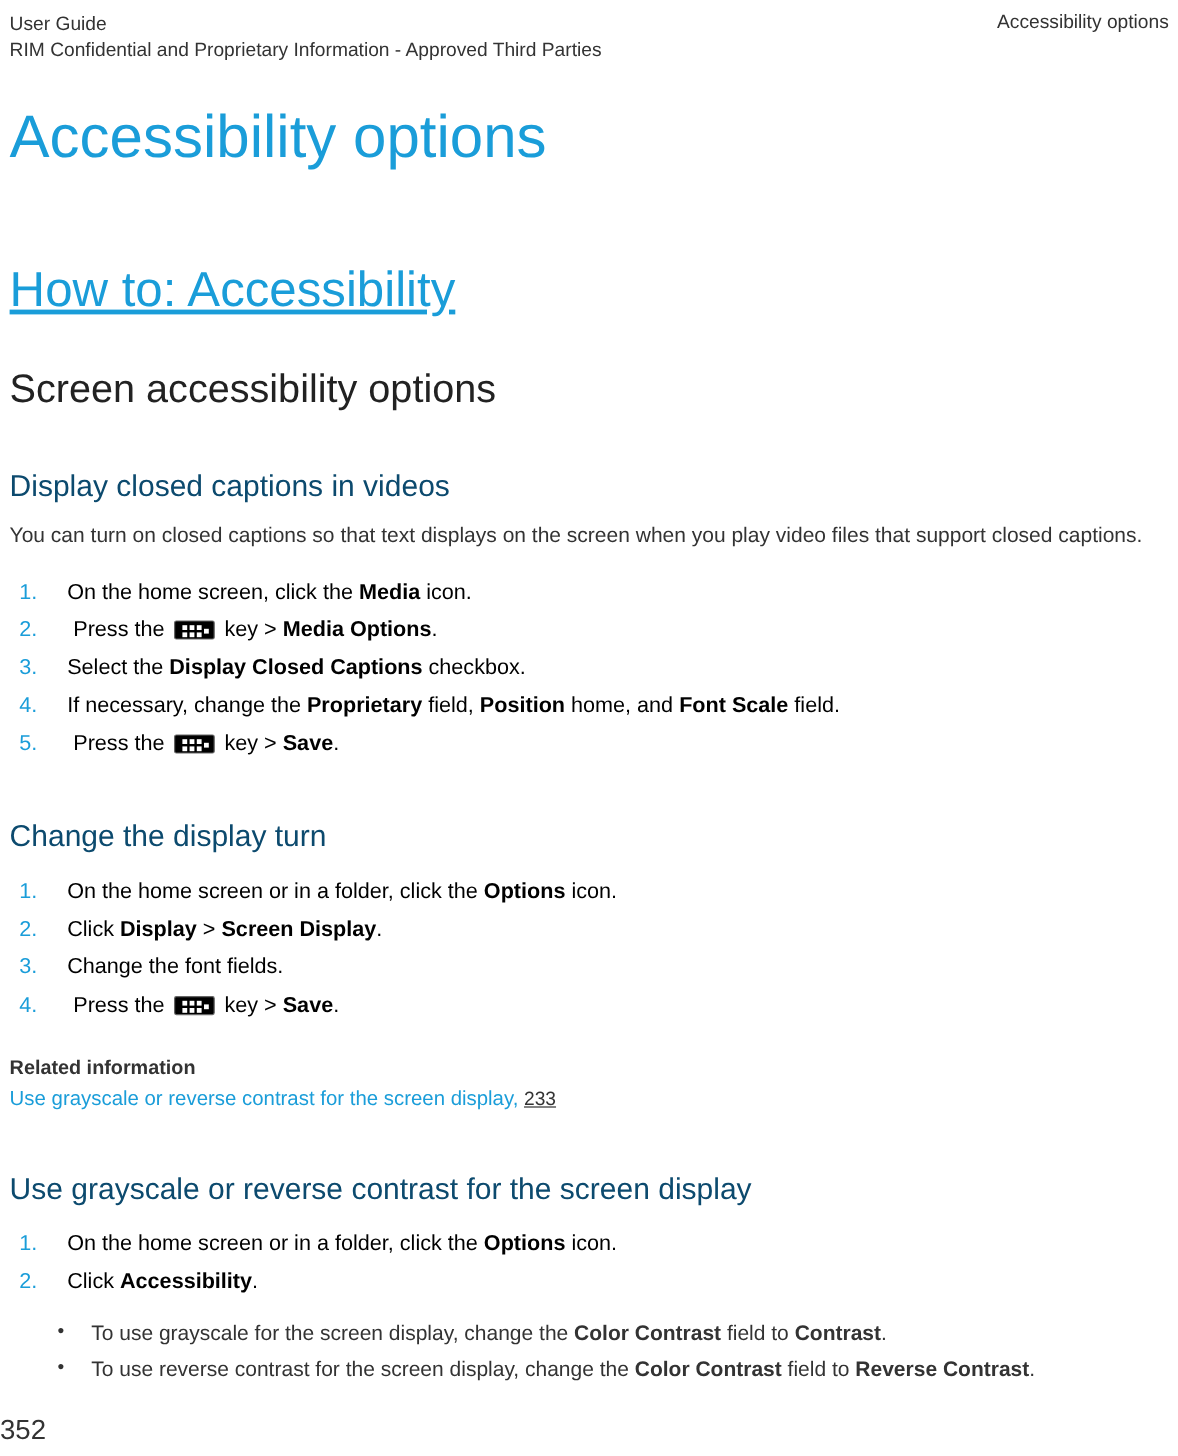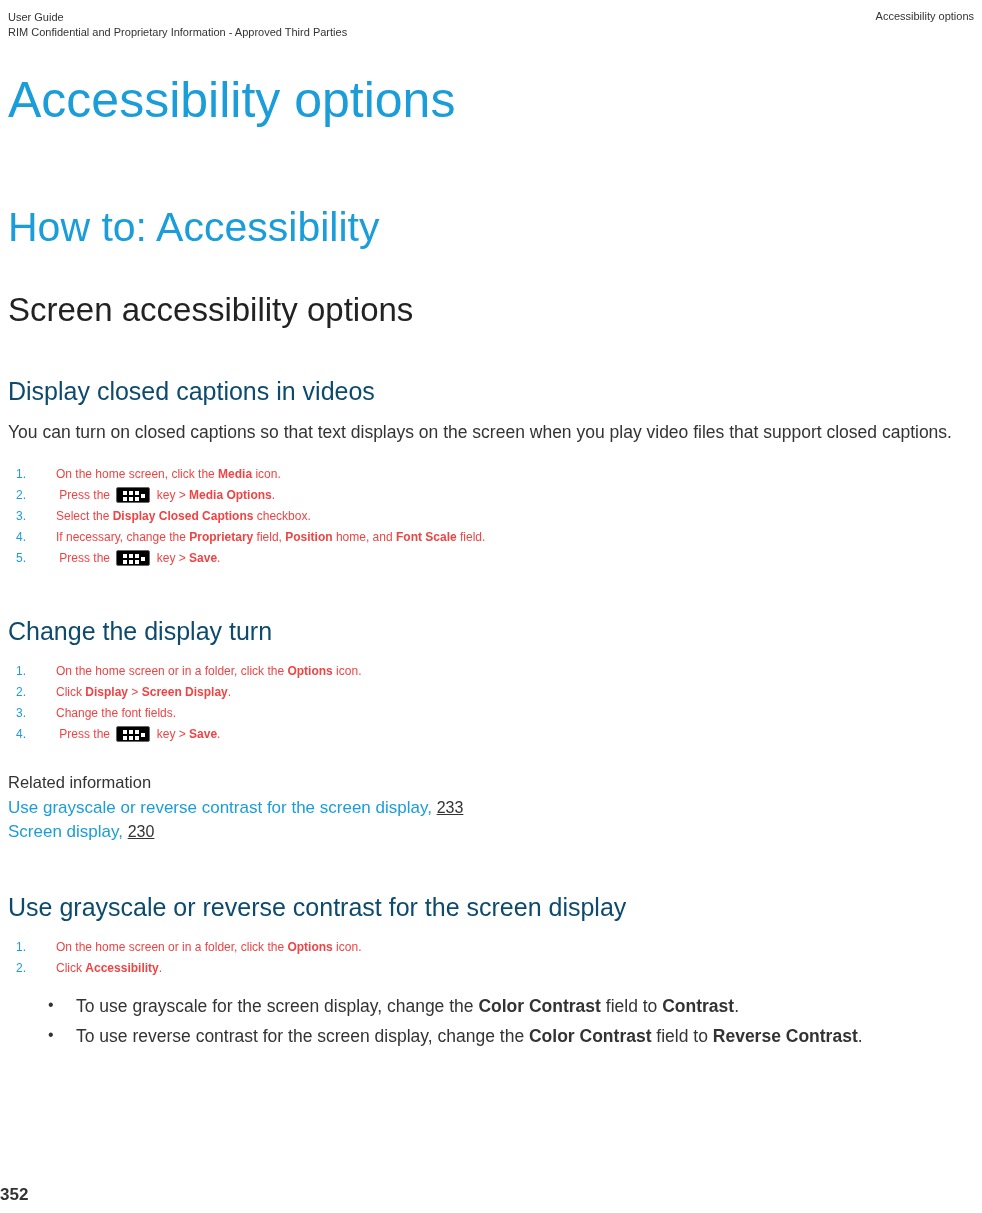--- a/index.html
+++ b/index.html
@@ -9,38 +9,39 @@
       font-family: "Segoe UI", Arial, sans-serif;
       color: #333;
       background: #fff;
       position: relative;
       padding: 10px 8px 8px 8px;
     }
     .header-bar {
       display: flex;
       justify-content: space-between;
       align-items: flex-start;
-      font-size: 11px;
+      font-size: 16px;
       color: #333;
       margin-bottom: 25px;
     }
     .header-left { line-height: 1.4; }
     .header-right { text-align: right; }
     .h1 {
       color: #1a9dd9;
       font-size: 50px;
       font-weight: 400;
       margin-bottom: 75px;
       margin-top: 30px;
     }
     .h2 {
       color: #1a9dd9;
       font-size: 41px;
       font-weight: 400;
       margin-bottom: 40px;
+      text-decoration: underline;
     }
     .h3 {
       color: #222;
       font-size: 33px;
       font-weight: 400;
       margin-bottom: 28px;
     }
     .h4 {
       color: #0c4a6e;
       font-size: 25px;
@@ -57,22 +58,22 @@
     ol {
       list-style: none;
       counter-reset: item;
       margin-left: 0;
       margin-bottom: 28px;
     }
     ol > li {
       counter-increment: item;
       position: relative;
       padding-left: 48px;
-      font-size: 12px;
-      color: #ef4444;
+      font-size: 18px;
+      color: #000000;
       line-height: 1.75;
     }
     ol > li::before {
       content: counter(item) ".";
       position: absolute;
       left: 8px;
       color: #1a9dd9;
     }
     ul.sub {
       list-style: none;
@@ -109,39 +110,38 @@
       content: "";
       position: absolute;
       left: 6px; top: 3px;
       width: 4px; height: 4px;
       background: #fff;
       box-shadow: 6px 0 0 #fff, 12px 0 0 #fff,
                   0 6px 0 #fff, 6px 6px 0 #fff, 12px 6px 0 #fff,
                   18px 3px 0 #fff;
     }
     .related-heading {
-      font-weight: 400;
+      font-weight: 700;
       font-size: 16.5px;
       color: #333;
       margin-bottom: 4px;
     }
     .related-link {
       color: #1a9dd9;
       font-size: 17px;
       line-height: 1.45;
     }
     .related-num { color: #333; text-decoration: underline; }
     .related-block { margin-bottom: 38px; }
     .page-num {
       position: absolute;
       left: 0;
       bottom: 8px;
-      font-size: 17px;
+      font-size: 23px;
       color: #333;
-      font-weight: bold;
     }
   </style>
 </head>
 <body>
 
 <div class="header-bar">
   <div class="header-left">
     <div>User Guide</div>
     <div>RIM Confidential and Proprietary Information - Approved Third Parties</div>
   </div>
@@ -168,21 +168,20 @@
 <ol>
   <li><span>On the home screen or in a folder, click the </span><span class="bold">Options</span><span> icon.</span></li>
   <li><span>Click </span><span class="bold">Display</span><span> &gt; </span><span class="bold">Screen Display</span><span>.</span></li>
   <li>Change the font fields.</li>
   <li>&nbsp;<span>Press the </span><span class="menu-key"></span><span> key &gt; </span><span class="bold">Save</span><span>.</span></li>
 </ol>
 
 <div class="related-block">
   <div class="related-heading">Related information</div>
   <div><span class="related-link">Use grayscale or reverse contrast for the screen display, </span><span class="related-num">233</span></div>
-  <div><span class="related-link">Screen display, </span><span class="related-num">230</span></div>
 </div>
 
 <div class="h4">Use grayscale or reverse contrast for the screen display</div>
 <ol style="margin-bottom:0;">
   <li><span>On the home screen or in a folder, click the </span><span class="bold">Options</span><span> icon.</span></li>
   <li><span>Click </span><span class="bold">Accessibility</span><span>.</span></li>
 </ol>
 <ul class="sub">
   <li><span>To use grayscale for the screen display, change the </span><span class="bold">Color Contrast</span><span> field to </span><span class="bold">Contrast</span><span>.</span></li>
   <li><span>To use reverse contrast for the screen display, change the </span><span class="bold">Color Contrast</span><span> field to </span><span class="bold">Reverse Contrast</span><span>.</span></li>

